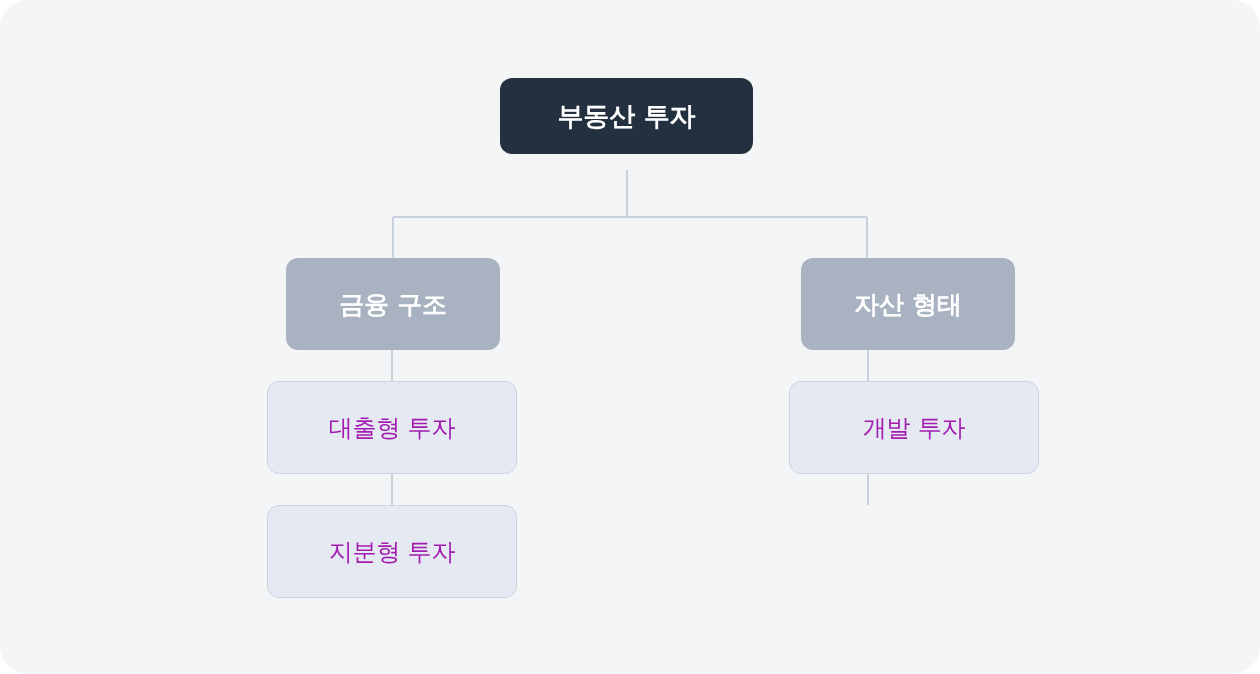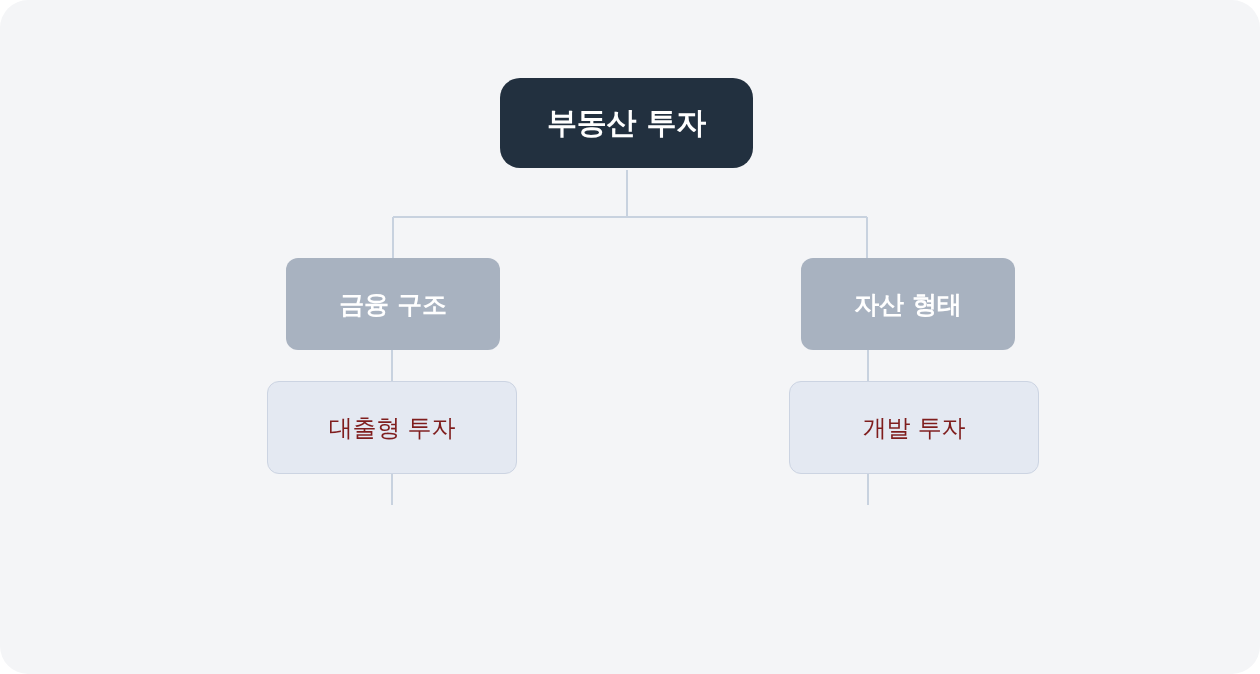--- a/index.html
+++ b/index.html
@@ -49,45 +49,45 @@
     align-items: center;
     justify-content: center;
     text-align: center;
     white-space: nowrap;
     letter-spacing: -0.2px;
   }
   
   .node.level-root {
     background: #22303f;
     color: #ffffff;
-    border-radius: 20px;
-    font-size: 30px;
+    border-radius: 12px;
+    font-size: 26px;
     font-weight: bold;
     left: 500px;
     top: 78px;
     width: 253px;
-    height: 90px;
+    height: 76px;
   }
   
   .node.level-branch {
     background: #a8b2c0;
     color: #ffffff;
     border-radius: 12px;
     font-size: 25px;
     font-weight: bold;
     top: 258px;
     width: 214px;
     height: 92px;
   }
   .node.level-branch.col-left  { left: 286px; }
   .node.level-branch.col-right { left: 760px; margin-left: 41px; }
   
   .node.level-leaf {
     background: #e4e9f2;
-    color: #7f1d1d;
+    color: #a21caf;
     border: 1px solid #ccd4e2;
     border-radius: 12px;
     font-size: 24px;
     font-weight: normal;
     width: 250px;
     height: 93px;
   }
   .node.level-leaf.col-left  { left: 267px; }
   .node.level-leaf.col-right { left: 743px; margin-left: 46px; }
   .node.level-leaf.row-1 { top: 381px; }
@@ -121,18 +121,19 @@
     </svg>
 
     <div class="node level-root">부동산 투자</div>
 
     <div class="node level-branch col-left">금융 구조</div>
 
     <div class="node level-branch col-right">자산 형태</div>
 
     <div class="node level-leaf col-left row-1">대출형 투자</div>
 
+    <div class="node level-leaf col-left row-2">지분형 투자</div>
 
     <div class="node level-leaf col-right row-1">개발 투자</div>
 
 
   </div>
 </div>
 
 </body></html>

